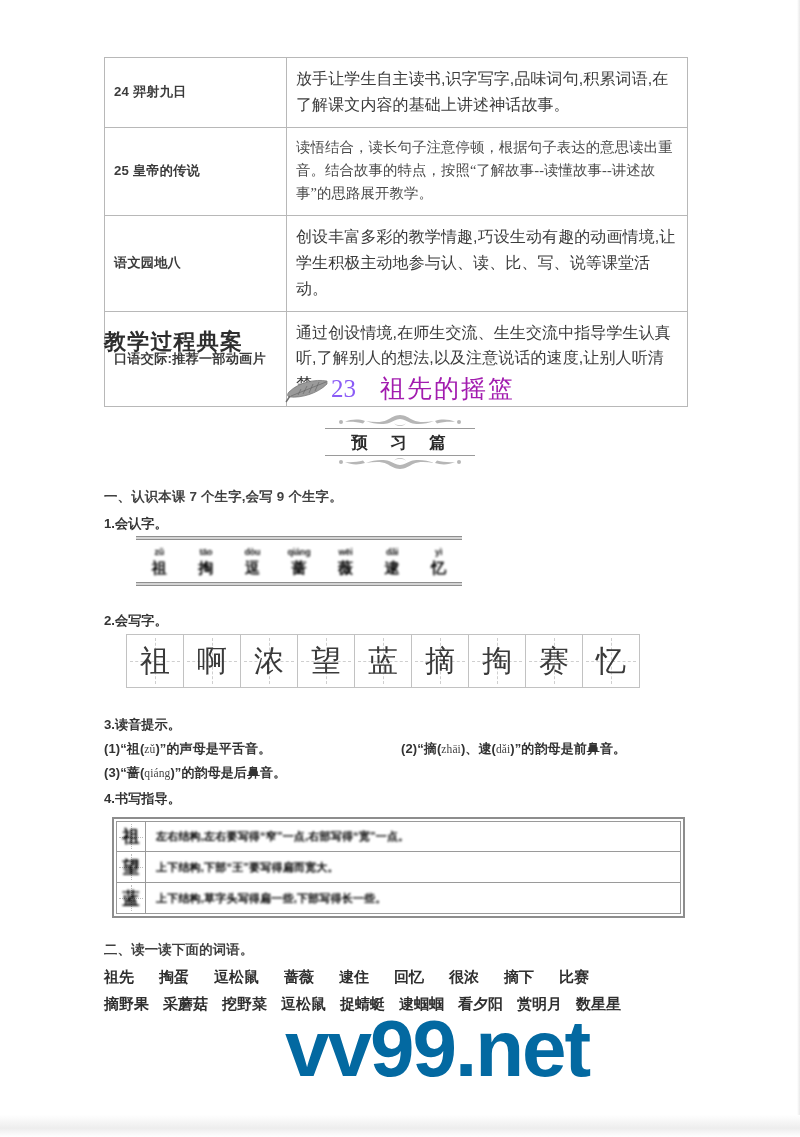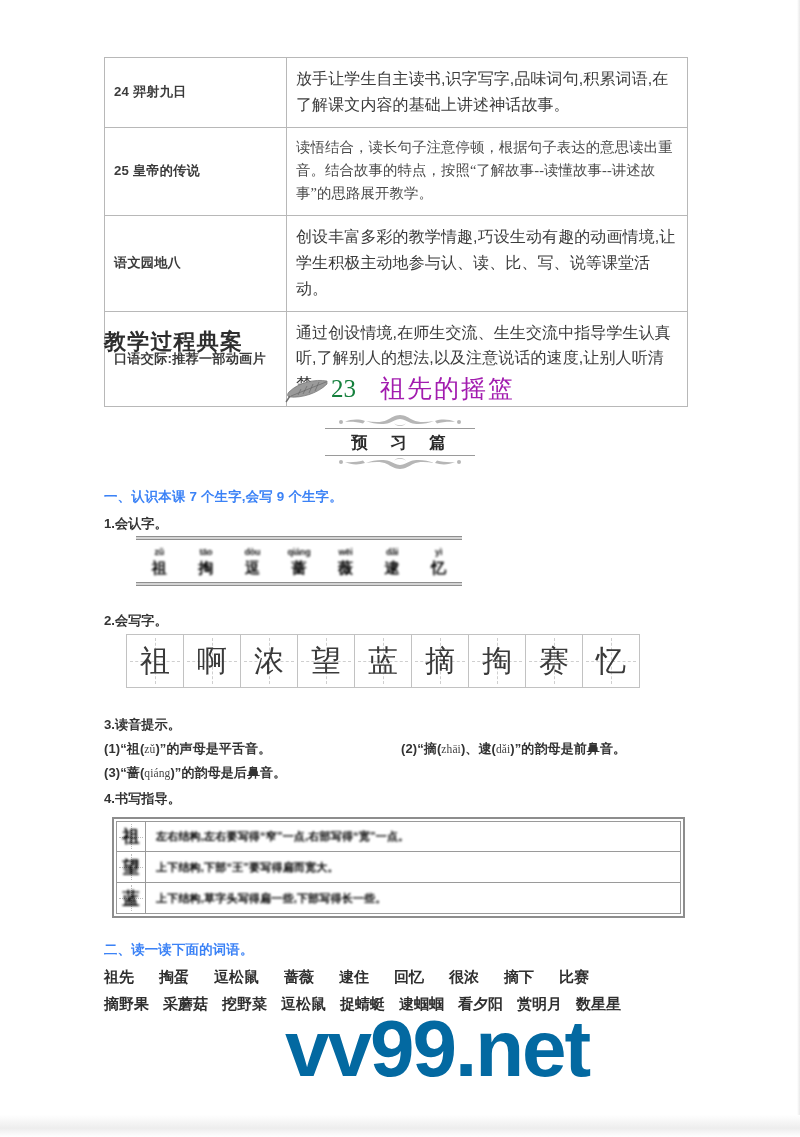--- a/index.html
+++ b/index.html
@@ -113,21 +113,21 @@
     text-align: center;
   }
   .leaf-icon {
     display: inline-block;
     vertical-align: -7px;
     margin-right: 2px;
   }
   .lesson-no {
     font-family: "Liberation Serif", "DejaVu Serif", serif;
     font-size: 25px;
-    color: #15803d;
+    color: #8b5cf6;
     letter-spacing: 0px;
   }
   .lesson-name {
     font-family: "Liberation Serif", "DejaVu Serif", serif;
     font-size: 25px;
     color: #a21caf;
     margin-left: 24px;
     letter-spacing: 2px;
   }
 
@@ -162,21 +162,21 @@
     display: block;
     margin: 0 auto;
   }
 
   
   .q {
     position: absolute;
     left: 8px;
     font-size: 13.4px;
     font-weight: 700;
-    color: #3b82f6;
+    color: #404040;
     letter-spacing: 0.2px;
   }
   .sub {
     position: absolute;
     left: 8px;
     font-size: 13.2px;
     font-weight: 700;
     color: #333333;
   }
 

